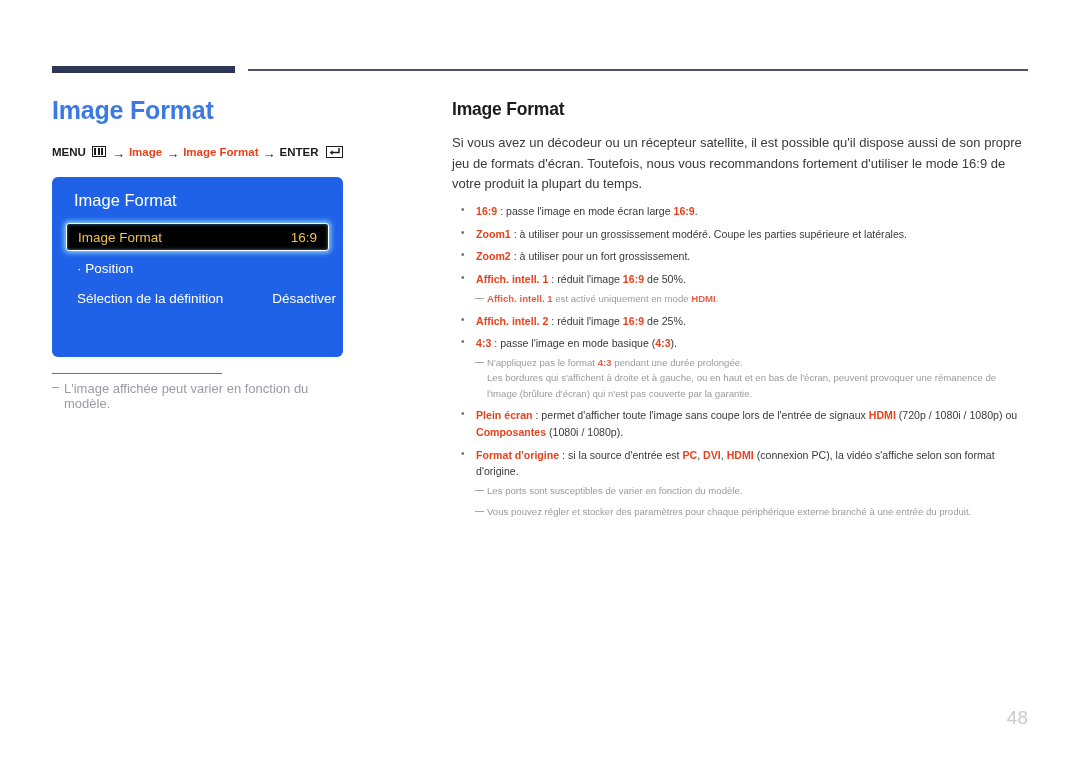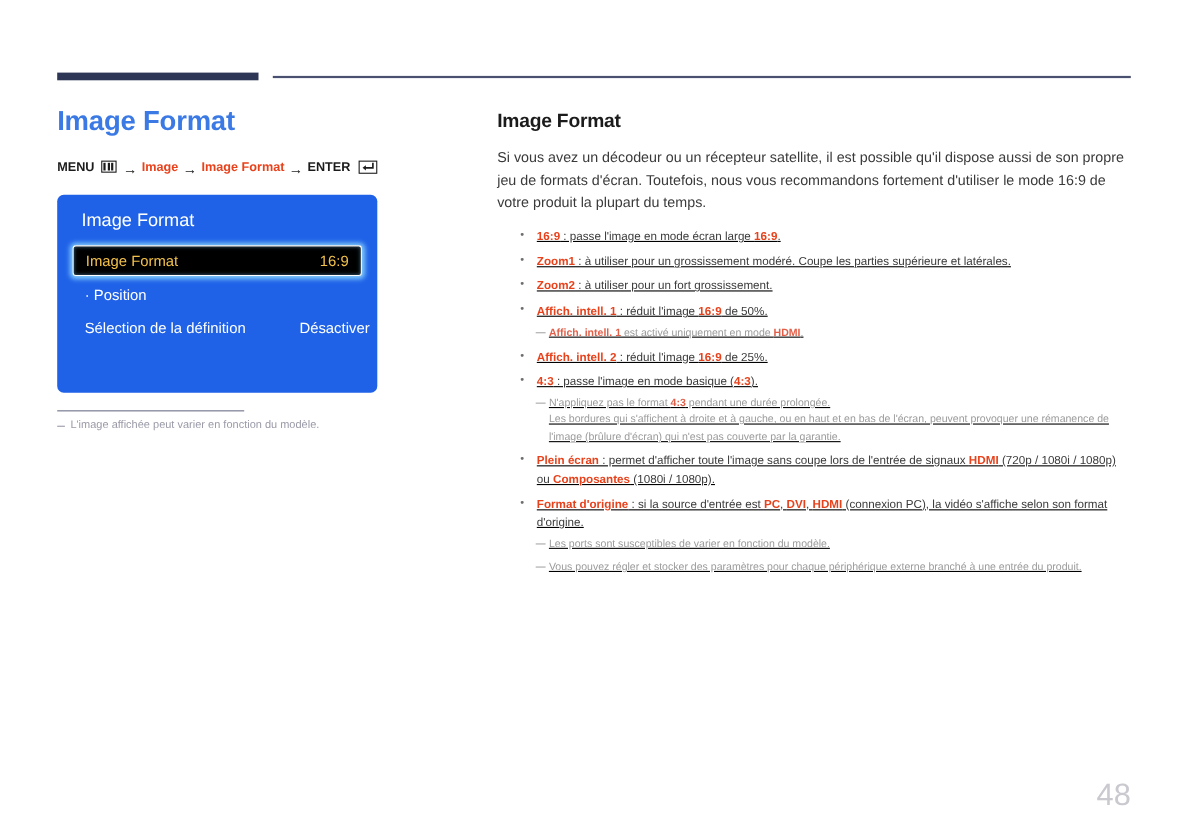--- a/index.html
+++ b/index.html
@@ -158,21 +158,21 @@
     top: 373px;
     width: 170px;
     height: 1.2px;
     background: #6b6f86;
   }
   #left-note {
     position: absolute;
     left: 52px;
     top: 381px;
     width: 300px;
-    font-size: 10px;
+    font-size: 13px;
     color: #9a9aa8;
     display: flex;
     gap: 5px;
   }
   #left-note .ndash {
     display: inline-block;
     width: 7px;
     height: 1.2px;
     background: #9a9aa8;
     margin-top: 6px;
@@ -193,21 +193,21 @@
     margin: 0 0 11px 0;
     letter-spacing: -0.2px;
   }
   #intro {
     font-size: 13px;
     color: #3a3a3a;
     line-height: 1.58;
     margin-bottom: 8px;
   }
 
-  ul.bullets { list-style: none; margin: 12px; padding: 0; text-decoration: underline; }
+  ul.bullets { list-style: none; margin: 0; padding: 0; }
 
   li.bullet {
     position: relative;
     padding-left: 24px;
     font-size: 10.6px;
     color: #3a3a3a;
     line-height: 1.55;
     margin-bottom: 6.5px;
   }
   li.bullet::before {
@@ -243,21 +243,21 @@
   li .sub-note { margin-left: -24px; }
 
   .r { color: #e8421c; font-weight: bold; }
   .rsub { color: #e2604a; font-weight: bold; }
 
   
   #page-number {
     position: absolute;
     right: 52px;
     top: 707px;
-    font-size: 28px;
+    font-size: 19px;
     color: #c9c9cf;
     font-weight: normal;
     margin-left: 45px;
   }
 </style>
 </head>
 <body>
 
 <div id="top-rule-thick"></div>
 <div id="top-rule-thin"></div>

